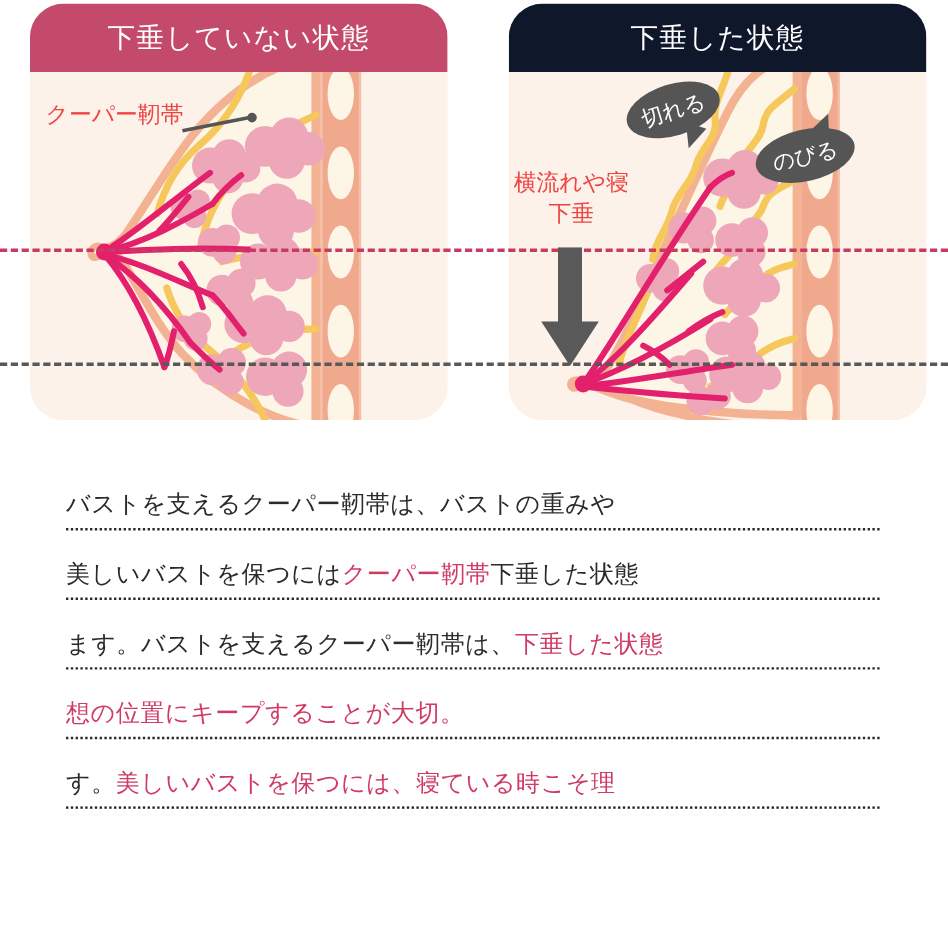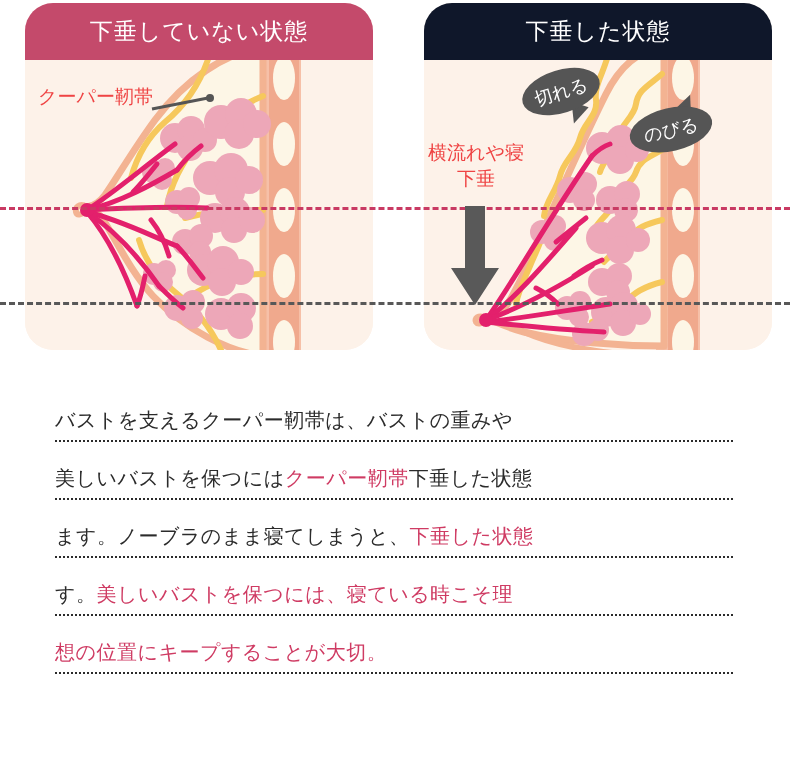--- a/index.html
+++ b/index.html
@@ -369,18 +369,18 @@
 
   <div class="bubble-tail" id="tail-kireru"></div>
   <div class="bubble" id="bubble-kireru">切れる</div>
 
   <div class="bubble-tail" id="tail-nobiru"></div>
   <div class="bubble" id="bubble-nobiru">のびる</div>
 
   <div id="copy">
       <div class="copy-line"><div class="txt"><span>バストを支えるクーパー靭帯は、バストの重みや</span></div></div>
       <div class="copy-line"><div class="txt"><span>美しいバストを保つには</span><span class="hl">クーパー靭帯</span><span>下垂した状態</span></div></div>
-      <div class="copy-line"><div class="txt"><span>ます。ノーブラのまま寝てしまうと、</span><span class="hl">下垂した状態</span></div></div>
+      <div class="copy-line"><div class="txt"><span>ます。バストを支えるクーパー靭帯は、</span><span class="hl">下垂した状態</span></div></div>
+      <div class="copy-line"><div class="txt"><span class="hl">想の位置にキープすることが大切。</span></div></div>
       <div class="copy-line"><div class="txt"><span>す。</span><span class="hl">美しいバストを保つには、寝ている時こそ理</span></div></div>
-      <div class="copy-line"><div class="txt"><span class="hl">想の位置にキープすることが大切。</span></div></div>
     </div>
 
 </div>
 
 </body></html>

